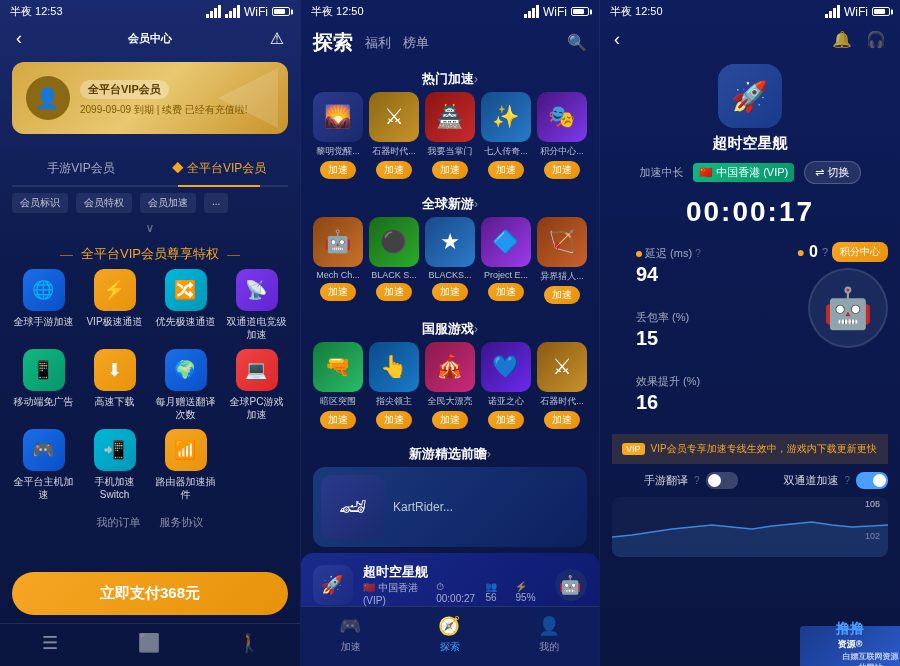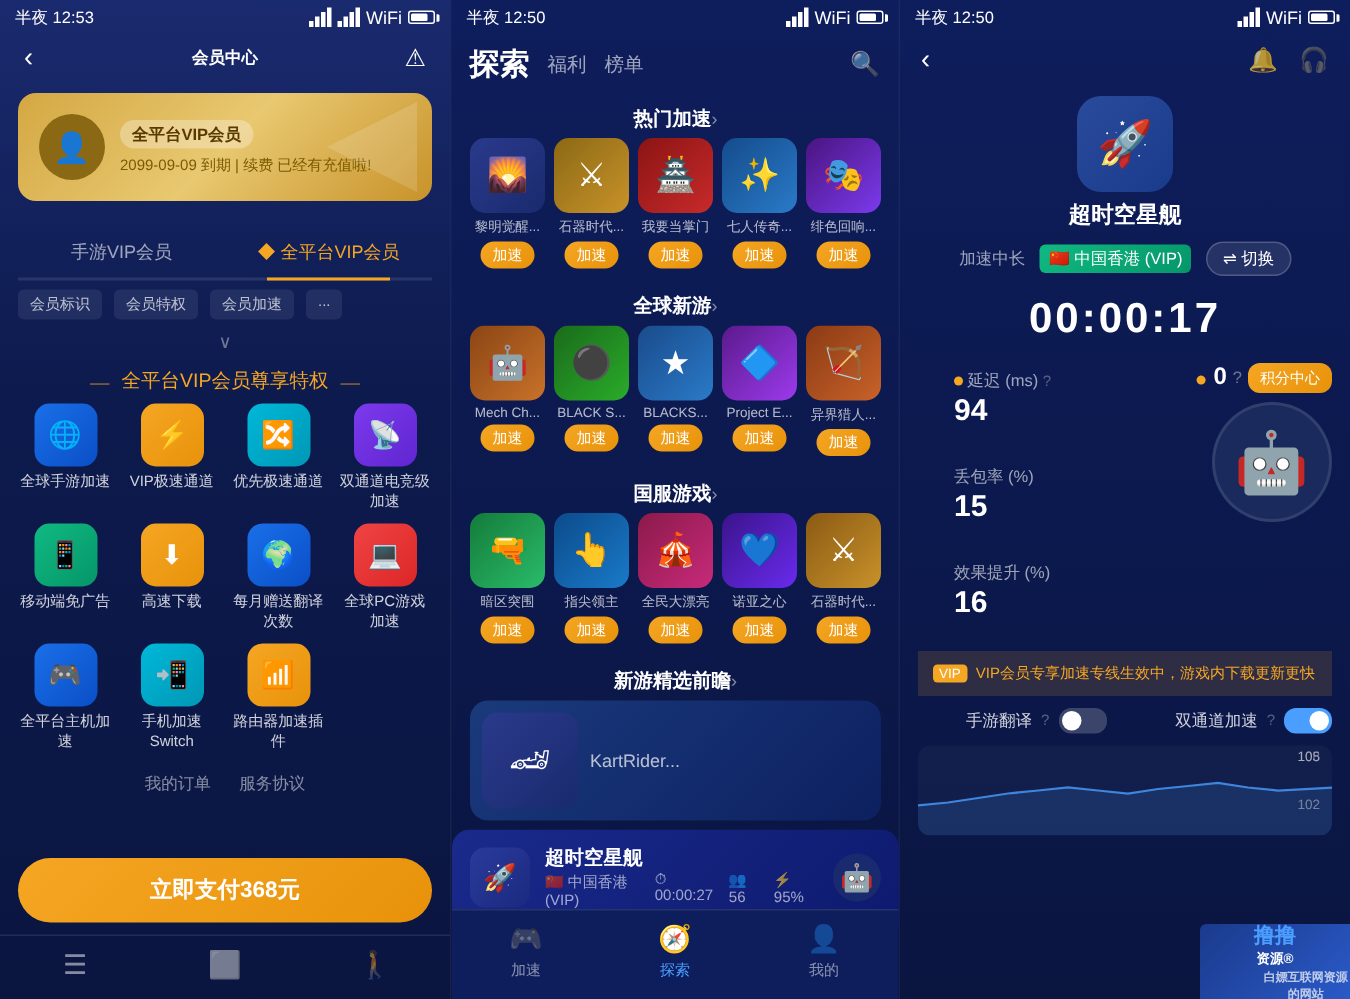--- a/index.html
+++ b/index.html
@@ -607,21 +607,21 @@
       font-size: 9px;
       color: rgba(255,255,255,0.4);
     }
 
     
     .watermark {
       position: absolute;
       bottom: 0;
       right: 0;
       width: 100px;
-      height: 50px;
+      height: 40px;
       background: linear-gradient(135deg, #1a3a8c, #2a5ac8);
       display: flex;
       align-items: center;
       justify-content: center;
       font-size: 10px;
       color: #fff;
       font-weight: bold;
       z-index: 100;
       border-radius: 4px 0 0 0;
     }
@@ -861,21 +861,21 @@
         <div class="game-name">我要当掌门</div>
         <button class="acc-btn">加速</button>
       </div>
       <div class="game-card">
         <div class="game-thumb gt4">✨</div>
         <div class="game-name">七人传奇...</div>
         <button class="acc-btn">加速</button>
       </div>
       <div class="game-card">
         <div class="game-thumb gt5">🎭</div>
-        <div class="game-name">绯色回响...</div>
+        <div class="game-name">积分中心...</div>
         <button class="acc-btn">加速</button>
       </div>
     </div>
 
     <div class="section-row">
       <span class="sec-title">全球新游</span>
       <span class="more-arrow">›</span>
     </div>
     <div class="games-row">
       <div class="game-card">

